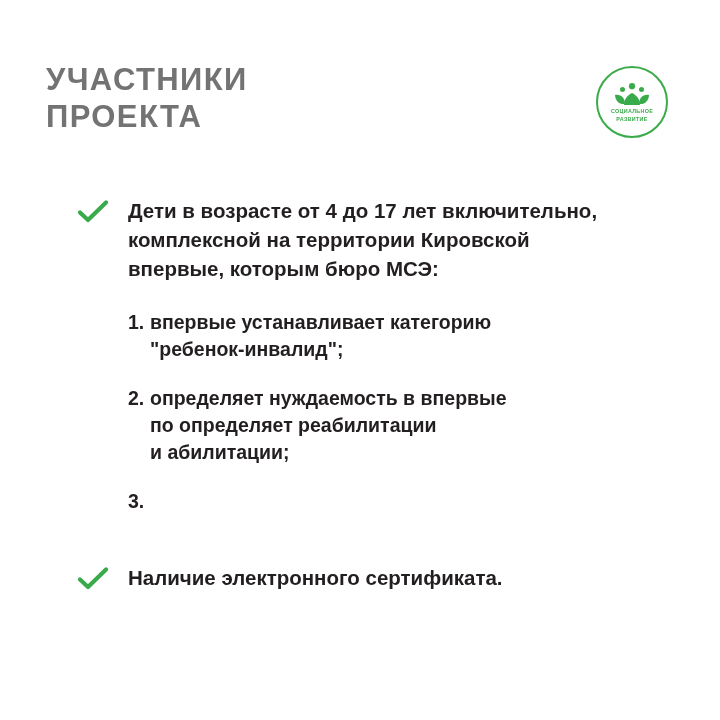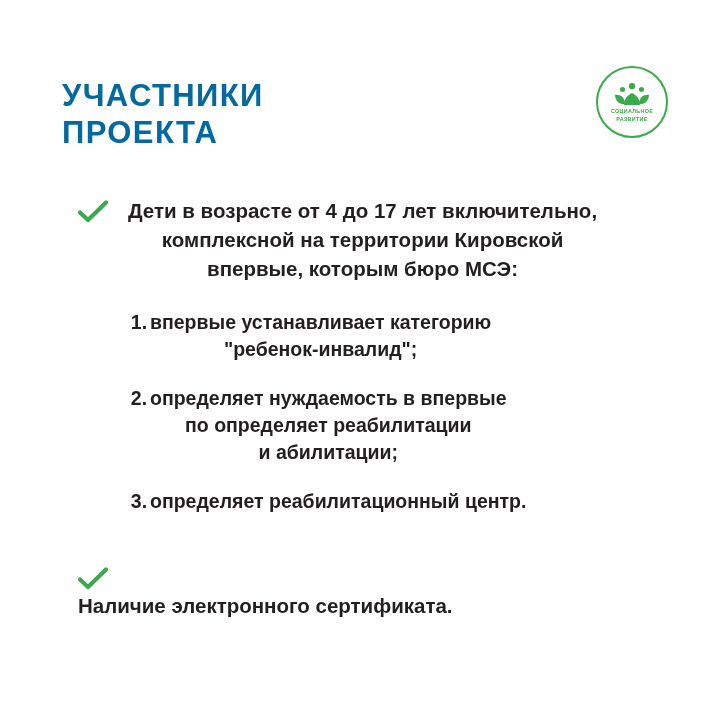--- a/index.html
+++ b/index.html
@@ -25,24 +25,24 @@
   .header {
     position: absolute;
     top: 62px;
     left: 46px;
     right: 46px;
     height: 90px;
   }
   .title {
     font-size: 31px;
     font-weight: bold;
-    color: #0369a1;
+    color: #737373;
     letter-spacing: 1.4px;
     line-height: 1.18;
-    margin: 16px;
+    margin: 0;
     text-transform: uppercase;
   }
   .title-line {
     display: block;
   }
 
   
   .logo {
     position: absolute;
     top: 66px;
@@ -72,21 +72,20 @@
     line-height: 1.35;
     letter-spacing: 0.3px;
   }
 
   
   .content {
     position: absolute;
     top: 196px;
     left: 78px;
     right: 52px;
-    text-align: center;
   }
 
   .bullet-row {
     display: flex;
     align-items: flex-start;
   }
   .check {
     flex: 0 0 auto;
     width: 30px;
     margin-right: 20px;
@@ -122,21 +121,20 @@
   .num-marker {
     flex: 0 0 auto;
     width: 22px;
   }
   .num-lines span {
     display: block;
   }
 
   .bullet-row.second {
     margin-top: 48px;
-    flex-direction: column;
   }
 </style>
 </head>
 <body>
 
 <div class="slide">
 
   <div class="header">
     <h1 class="title">
       <span class="title-line">УЧАСТНИКИ</span>
@@ -190,23 +188,20 @@
         <div class="num-marker">2.</div>
         <div class="num-lines">
           <span>определяет нуждаемость в впервые</span>
           <span>по определяет реабилитации</span>
           <span>и абилитации;</span>
         </div>
       </div>
 
       <div class="num-item">
         <div class="num-marker">3.</div>
-        <div class="num-lines">
-          <span>определяет реабилитационный центр.</span>
-        </div>
       </div>
 
     </div>
 
     <div class="bullet-row second">
       <div class="check">
         <svg viewBox="0 0 30 24" width="30" height="24" aria-hidden="true">
           <path d="M2 12.5 L10 20 L28 2.5" fill="none" stroke="#3aab4a" stroke-width="4.2" stroke-linecap="round" stroke-linejoin="round"></path>
         </svg>
       </div>

